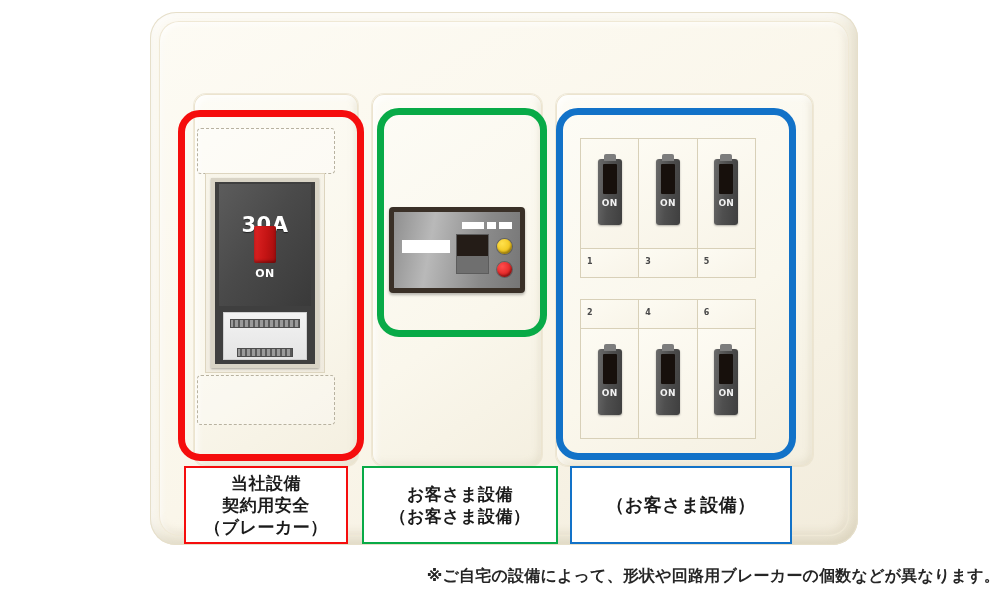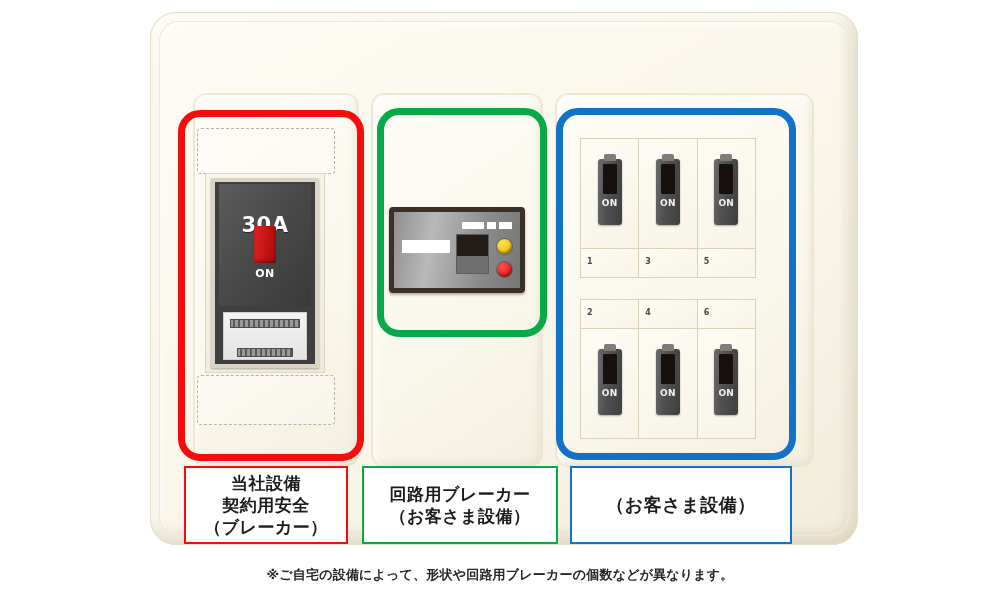--- a/index.html
+++ b/index.html
@@ -337,22 +337,22 @@
     border: 2.5px solid #1272c8;
     font-size: 18px;
   }
 
   
   #footer-note {
     position: absolute;
     left: 0;
     right: 0;
     top: 566px;
-    text-align: center;
-    font-size: 13px;
+    text-align: right;
+    font-size: 16px;
     font-weight: 700;
     color: #262626;
     letter-spacing: 0.2px;
   }
 </style>
 </head>
 <body>
 
 <div id="panel-board">
   <div id="panel-inner-bevel">
@@ -477,21 +477,21 @@
 <div class="legend-box" id="legend-red">
   <div>
     <div>当社設備</div>
     <div>契約用安全</div>
     <div>（ブレーカー）</div>
   </div>
 </div>
 
 <div class="legend-box" id="legend-green">
   <div>
-    <div>回路用ブレーカー</div>
+    <div>お客さま設備</div>
     <div>（お客さま設備）</div>
   </div>
 </div>
 
 <div class="legend-box" id="legend-blue">
   <div>
     <div>（お客さま設備）</div>
   </div>
 </div>
 

